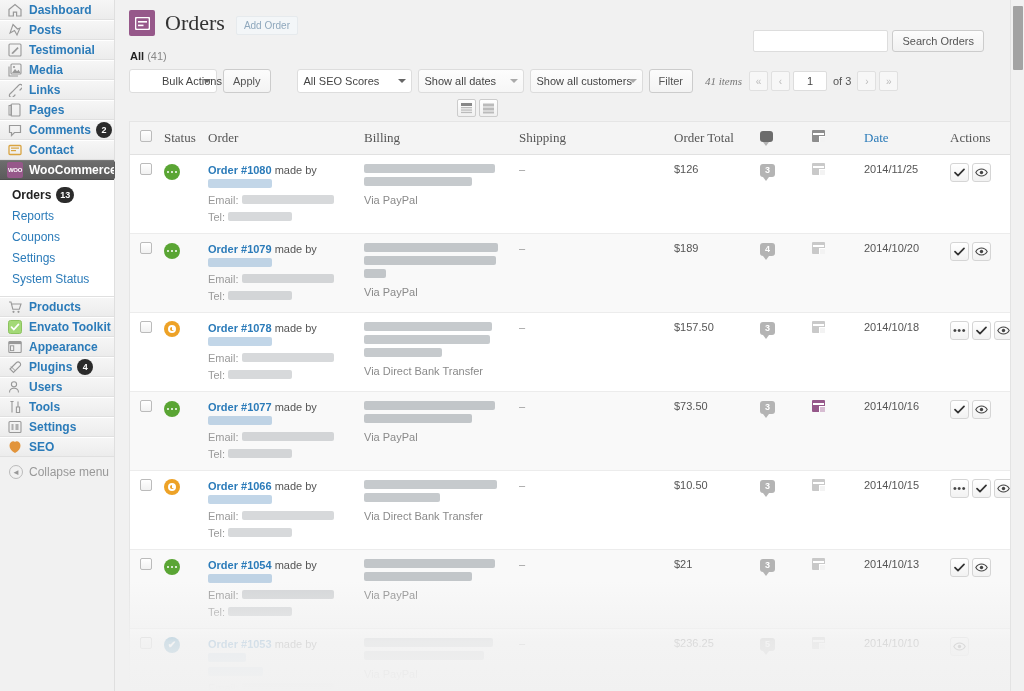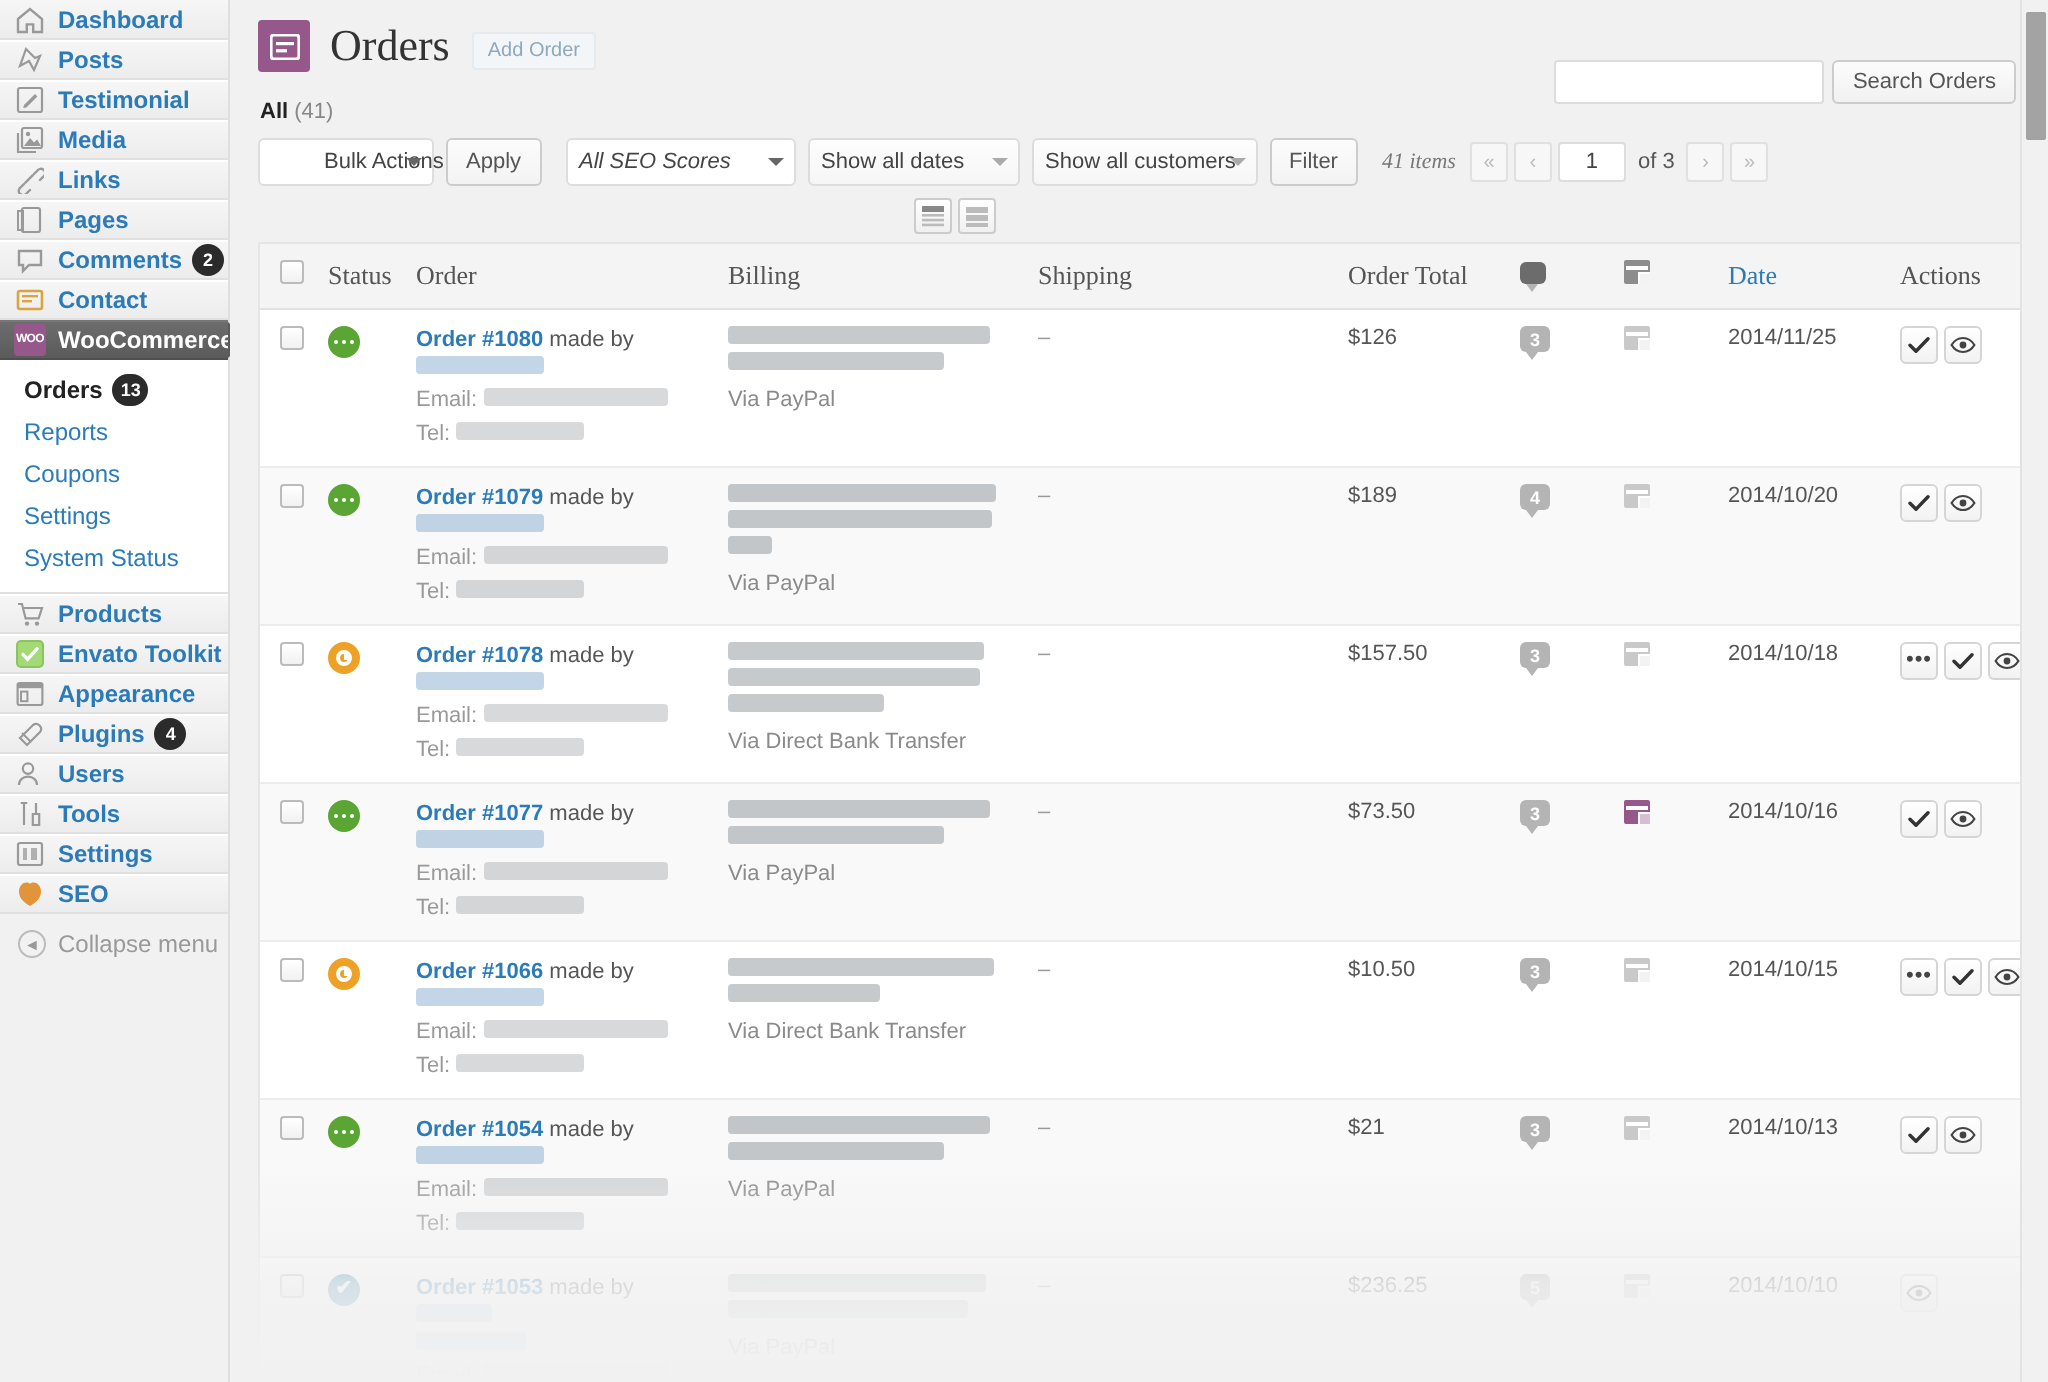--- a/index.html
+++ b/index.html
@@ -118,21 +118,21 @@
     font-family: "Liberation Serif", serif;
   }
   .add-order-btn {
     font-size: 10px; color: #8fa8bd;
     background: #f3f6f8; border: 1px solid #e6eaed;
     border-radius: 2px;
     padding: 3px 7px; cursor: pointer;
     position: relative; top: 2px;
   }
   #searchbox {
-    position: absolute; right: 16px; top: 30px;
+    position: absolute; right: 40px; top: 30px;
     display: flex; align-items: flex-start;
   }
   #search-input {
     width: 135px; height: 22px;
     border: 1px solid #ddd; background:#fff;
     border-radius: 2px; font-size: 11px;
     padding: 0 5px; color:#333; outline:none;
   }
   #search-submit {
     margin-left: 4px;
@@ -531,21 +531,21 @@
       <span class="cnt">(41)</span>
     </div>
 
     <div id="tablenav">
       <span class="sel-wrap">
         <span class="fake-select" style="width:88px;padding-left:32px;">Bulk Actions</span>
         <span class="caret"></span>
       </span>
       <button class="btn-std">Apply</button>
 
-      <span class="sel-wrap" style="margin-left:6px;font-style:italic;">
+      <span class="sel-wrap" style="margin-left:20px;">
         <span class="fake-select" style="width:115px;">All SEO Scores</span>
         <span class="caret"></span>
       </span>
 
       <span class="sel-wrap soft">
         <span class="fake-select" style="width:106px;">Show all dates</span>
         <span class="caret"></span>
       </span>
 
       <span class="sel-wrap soft">

